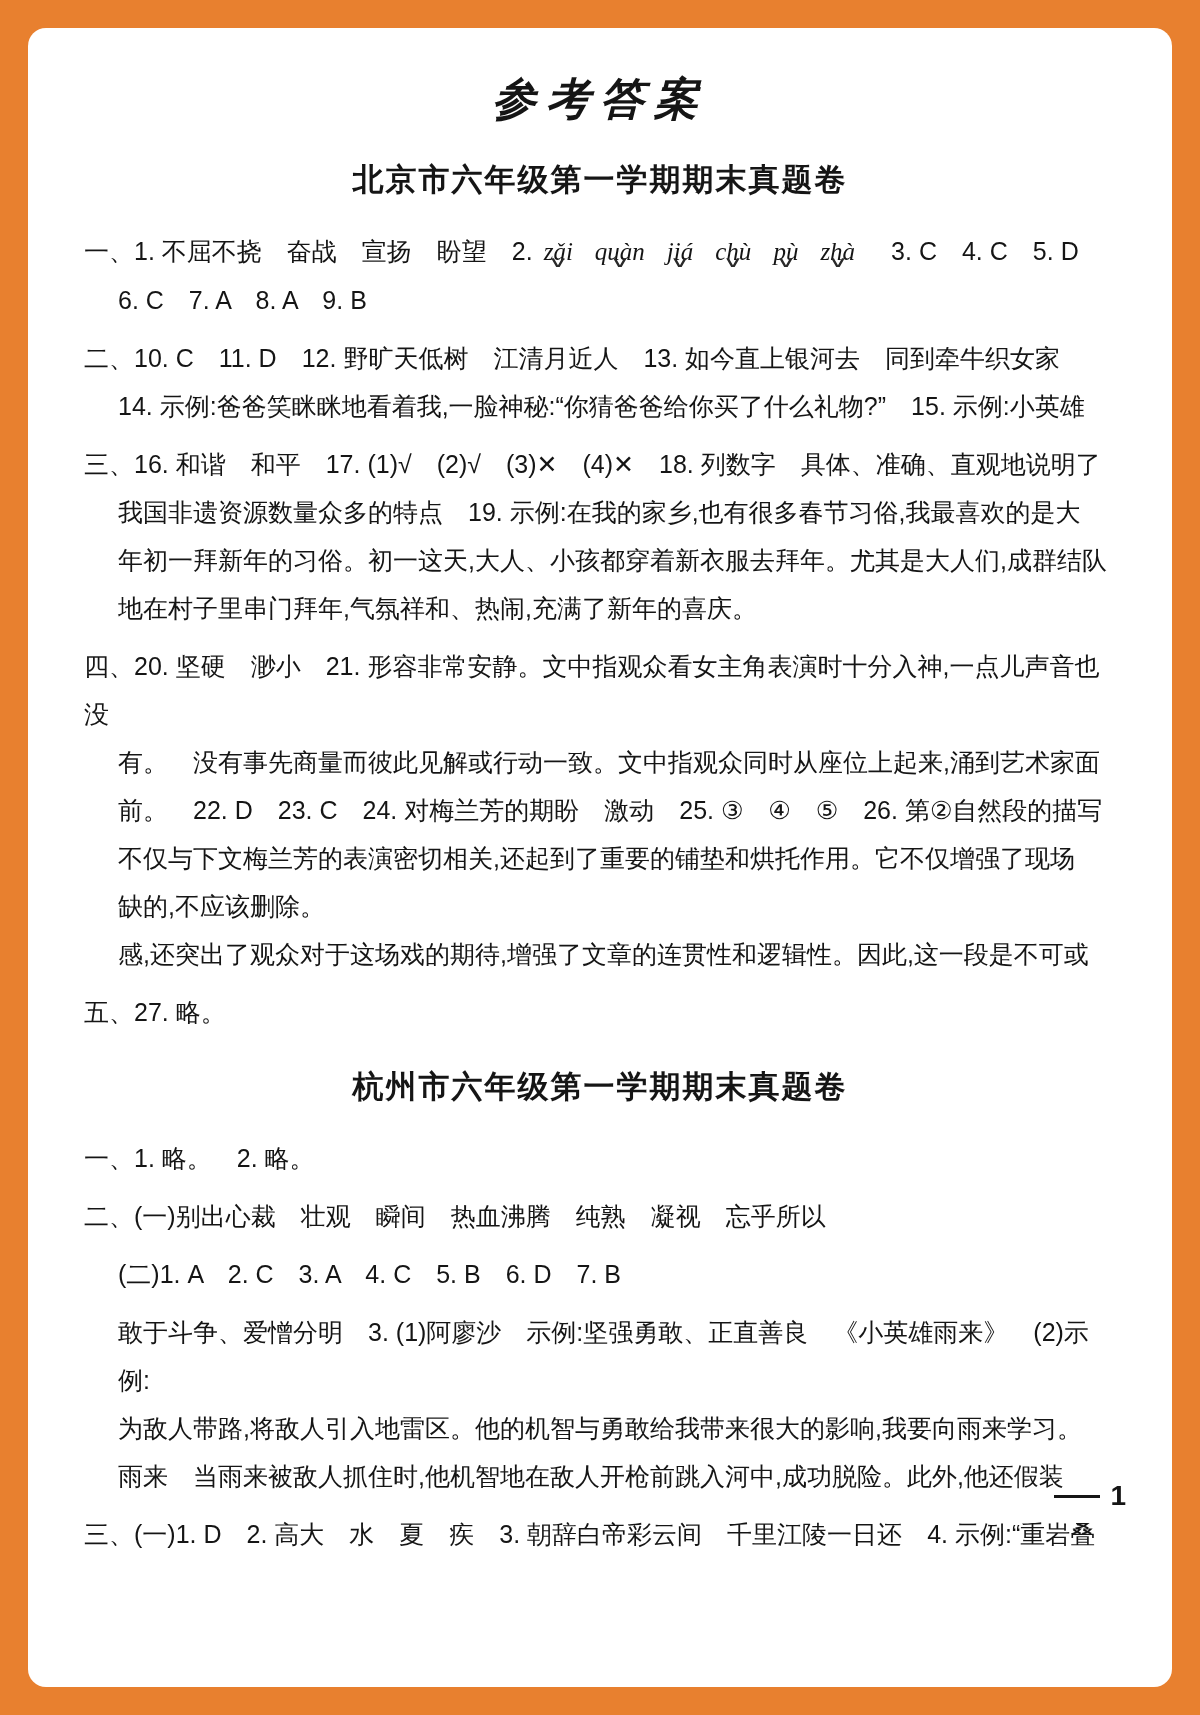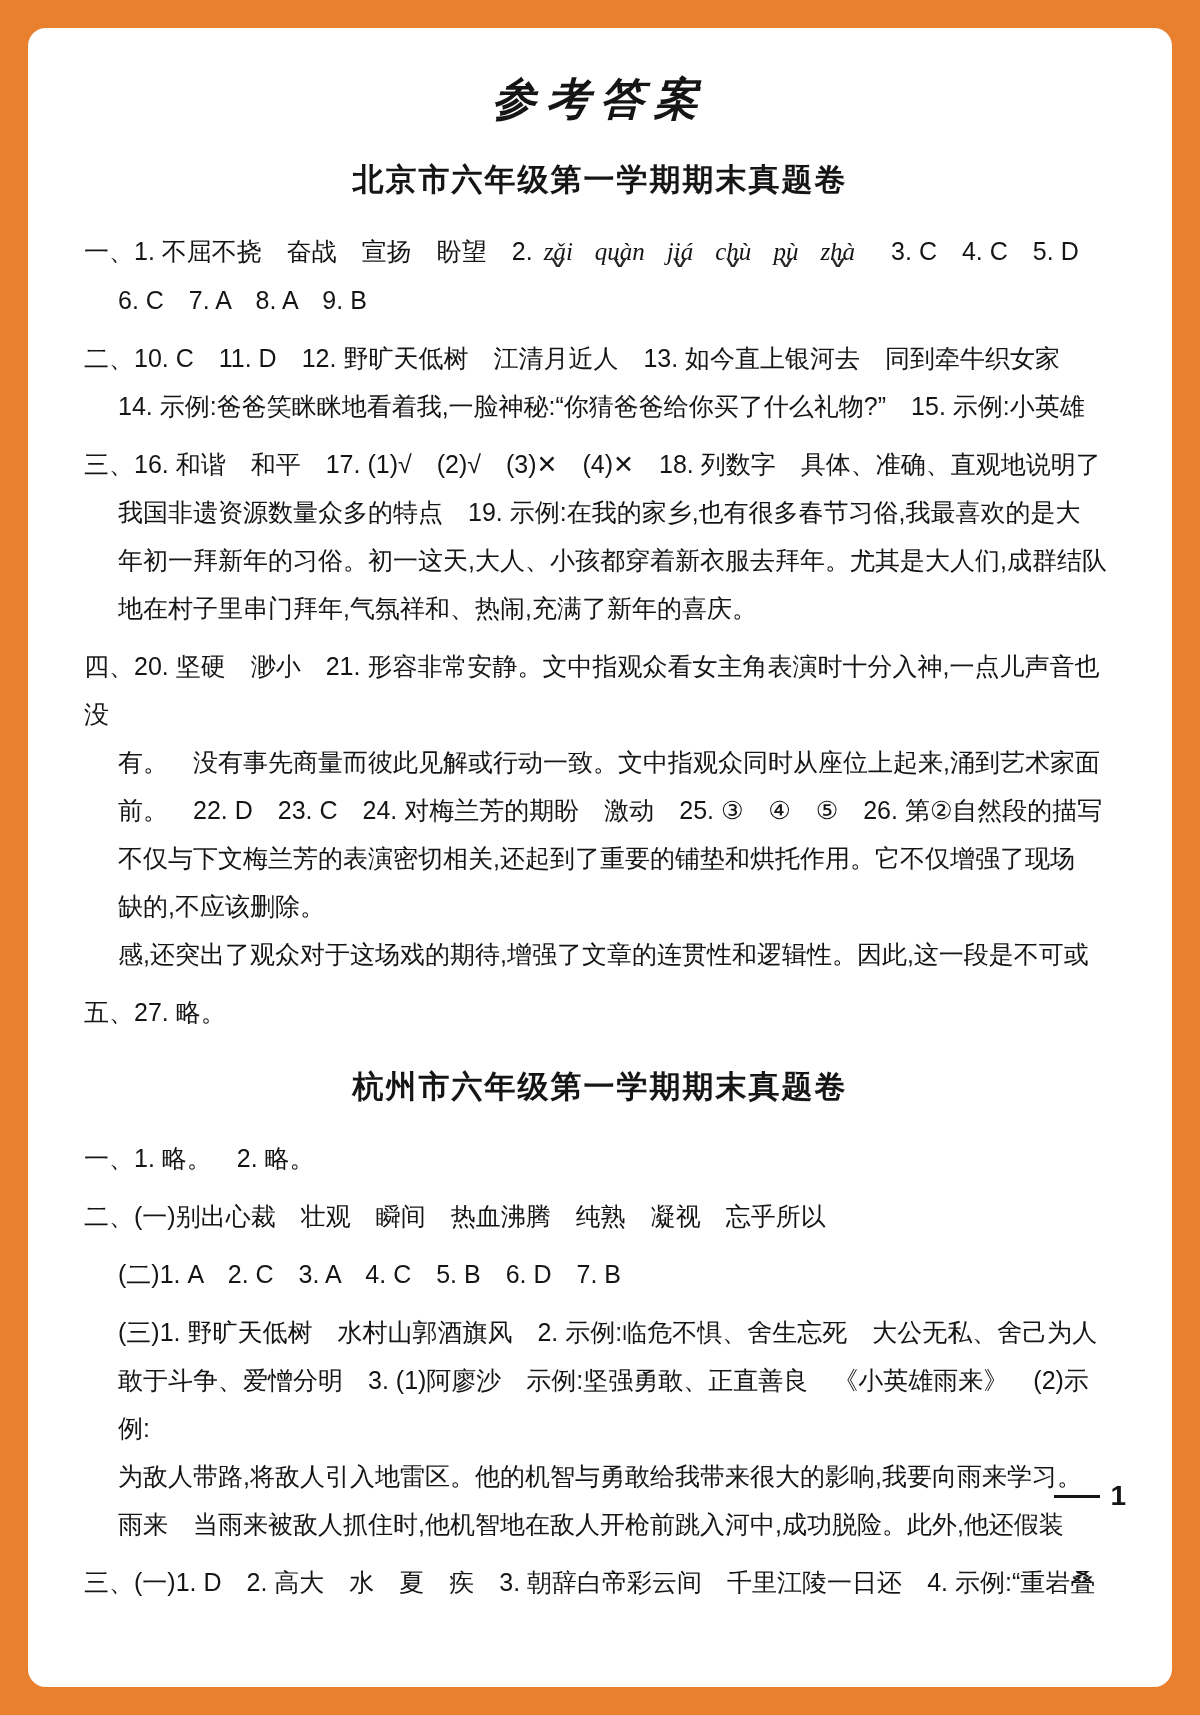--- a/index.html
+++ b/index.html
@@ -121,21 +121,20 @@
       <div class="block hang">
         <div class="line"><span class="b">一、1.</span><span> 略。　</span><span class="b">2.</span><span> 略。</span></div>
       </div>
       <div class="block hang">
         <div class="line"><span class="b">二、(一)</span><span>别出心裁　壮观　瞬间　热血沸腾　纯熟　凝视　忘乎所以</span></div>
       </div>
       <div class="block indent">
         <div class="line"><span class="b">(二)1.</span><span> A　</span><span class="b">2.</span><span> C　</span><span class="b">3.</span><span> A　</span><span class="b">4.</span><span> C　</span><span class="b">5.</span><span> B　</span><span class="b">6.</span><span> D　</span><span class="b">7.</span><span> B</span></div>
       </div>
       <div class="block indent">
-        <div class="line"><span class="b">(三)1.</span><span> 野旷天低树　水村山郭酒旗风　</span><span class="b">2.</span><span> 示例:临危不惧、舍生忘死　大公无私、舍己为人</span></div>
         <div class="line"><span>敢于斗争、爱憎分明　</span><span class="b">3.</span><span> (1)阿廖沙　示例:坚强勇敢、正直善良　《小英雄雨来》　(2)示例:</span></div>
         <div class="line"><span>为敌人带路,将敌人引入地雷区。他的机智与勇敢给我带来很大的影响,我要向雨来学习。</span></div>
         <div class="line"><span>雨来　当雨来被敌人抓住时,他机智地在敌人开枪前跳入河中,成功脱险。此外,他还假装</span></div>
       </div>
       <div class="block hang">
         <div class="line"><span class="b">三、(一)1.</span><span> D　</span><span class="b">2.</span><span> 高大　水　夏　疾　</span><span class="b">3.</span><span> 朝辞白帝彩云间　千里江陵一日还　</span><span class="b">4.</span><span> 示例:“重岩叠</span></div>
       </div>
     </div>
   <div class="footer">
     <span class="dash"></span>

